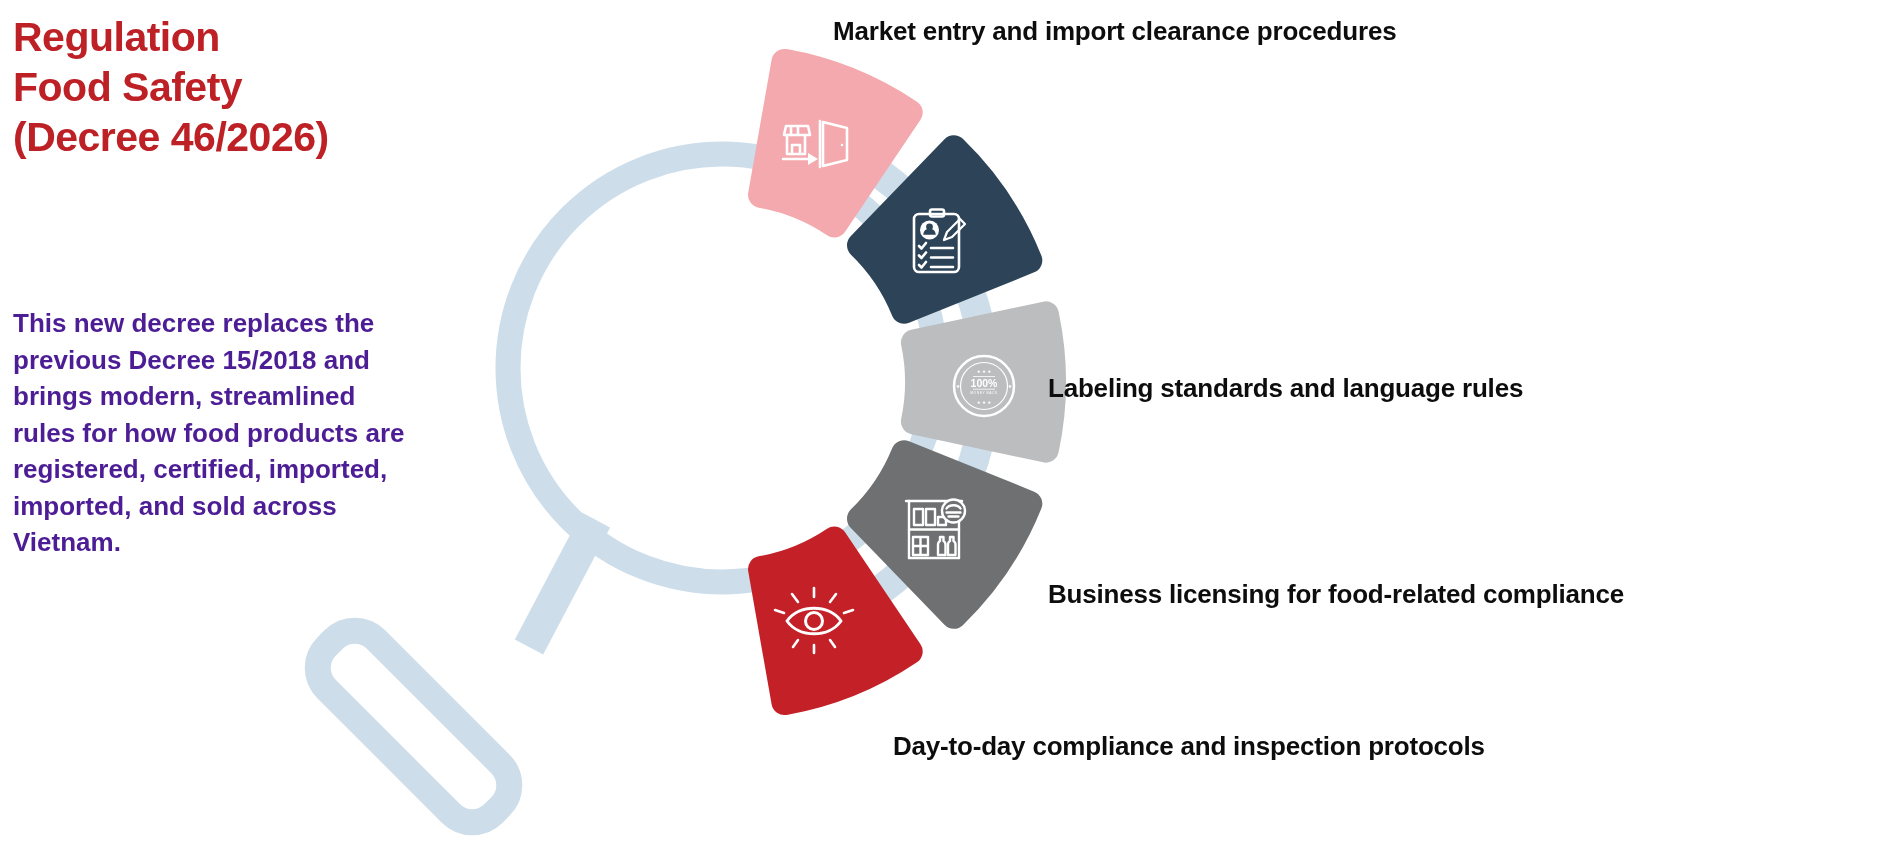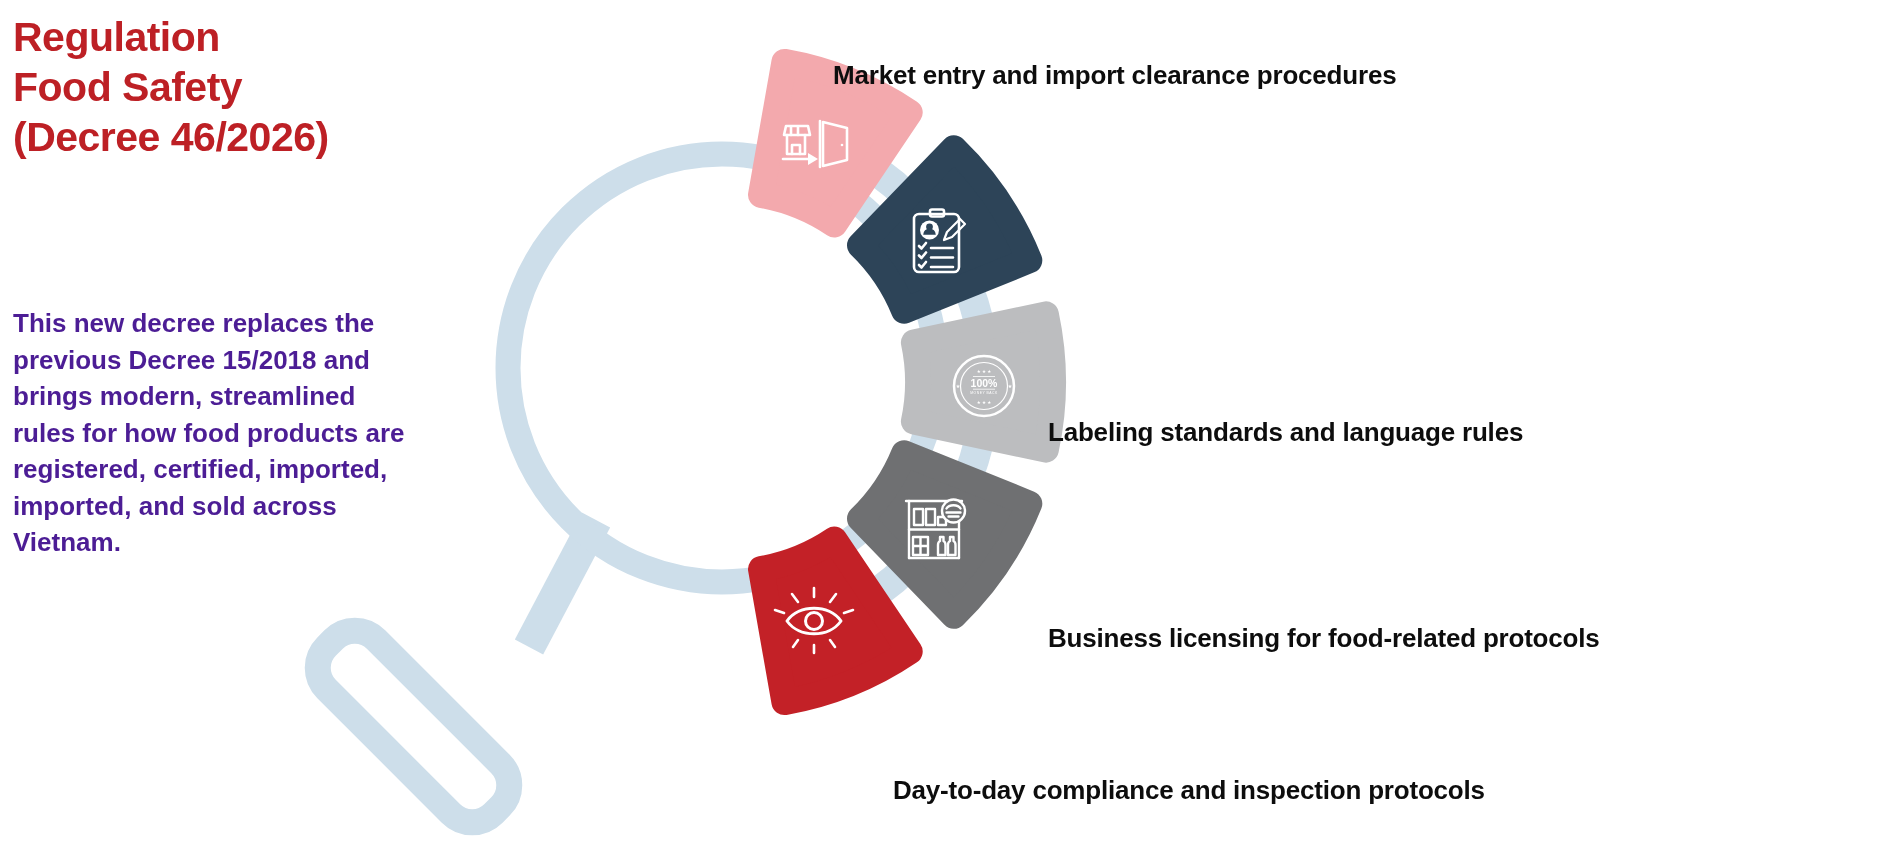--- a/index.html
+++ b/index.html
@@ -12,21 +12,21 @@
     line-height:50px;letter-spacing:-0.5px;
   }
   .title div{white-space:nowrap;}
   .intro{
     position:absolute;left:13px;top:305px;color:#4c1d95;font-size:26px;font-weight:700;
     line-height:36.5px;
   }
   .intro div{white-space:nowrap;}
   .seg-label{
     position:absolute;color:#0d0d0d;font-size:26px;font-weight:700;white-space:nowrap;
-    letter-spacing:-0.2px;line-height:34px;margin-top:44px;
+    letter-spacing:-0.2px;line-height:34px;
   }
   .label-1{left:833px;top:14px;}
   .label-2{left:1050px;top:196px;}
   .label-3{left:1048px;top:371px;}
   .label-4{left:1048px;top:577px;}
   .label-5{left:893px;top:729px;}
   .diagram-svg{position:absolute;left:0;top:0;}
 </style>
 </head>
 <body>
@@ -125,16 +125,16 @@
     <div>previous Decree 15/2018 and</div>
     <div>brings modern, streamlined</div>
     <div>rules for how food products are</div>
     <div>registered, certified, imported,</div>
     <div>imported, and sold across</div>
     <div>Vietnam.</div>
   </div>
 
   <div class="seg-label label-1">Market entry and import clearance procedures</div>
   <div class="seg-label label-3">Labeling standards and language rules</div>
-  <div class="seg-label label-4">Business licensing for food-related protocols</div>
+  <div class="seg-label label-4">Business licensing for food-related compliance</div>
   <div class="seg-label label-5">Day-to-day compliance and inspection protocols</div>
 
 </div>
 
 </body></html>

